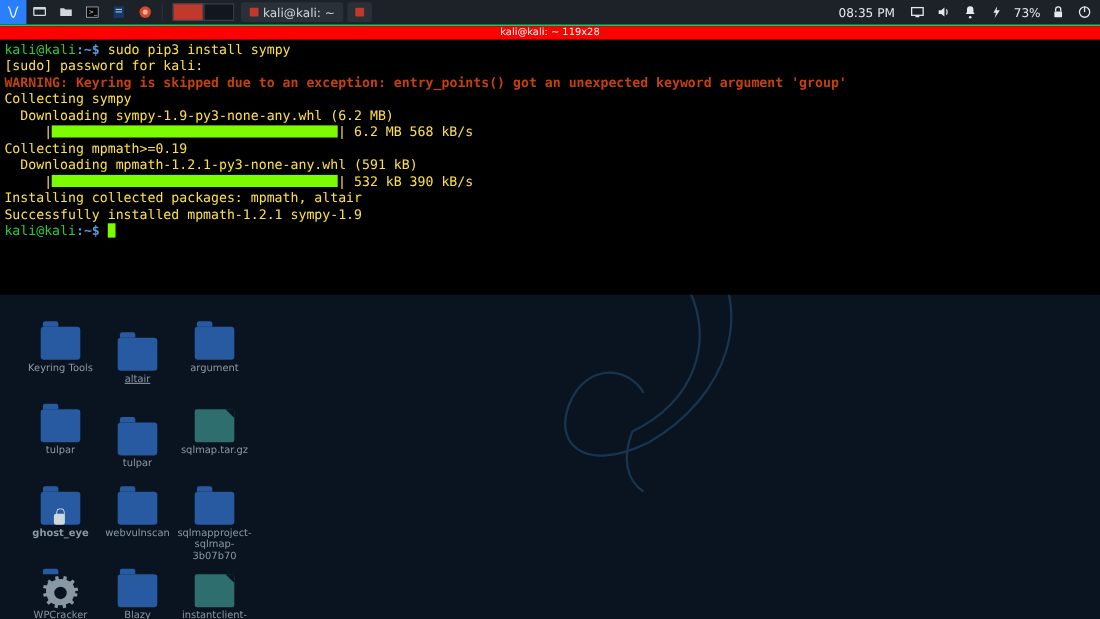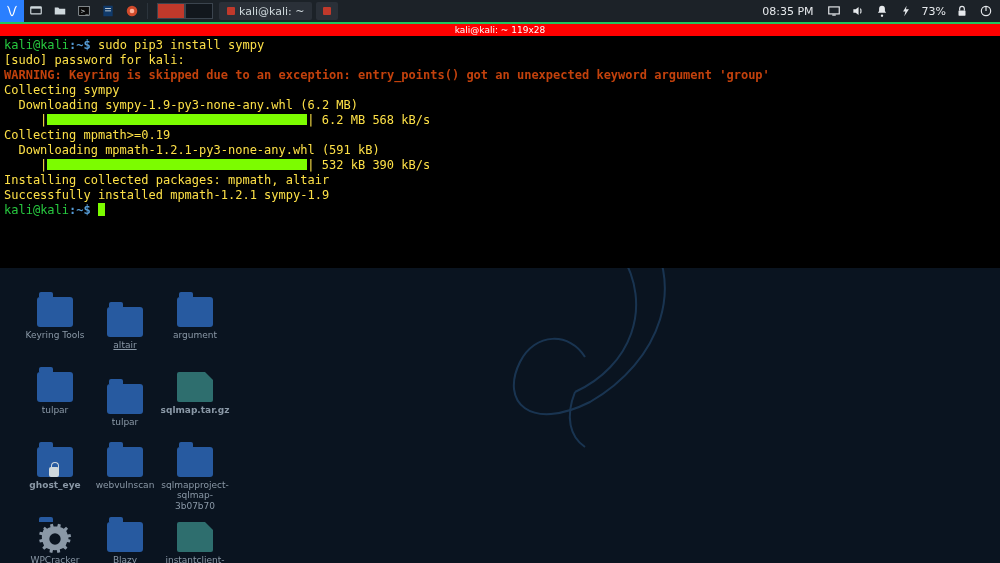--- a/index.html
+++ b/index.html
@@ -247,21 +247,21 @@
         <span class="label">argument</span>
       </div>
       <div class="dicon " style="left: 20px; top: 350px;">
         <div class="glyph"></div>
         <span class="label">tulpar</span>
       </div>
       <div class="dicon " style="left: 90px; top: 362px;">
         <div class="glyph"></div>
         <span class="label">tulpar</span>
       </div>
-      <div class="dicon file" style="left: 160px; top: 350px; font-weight: bold;">
+      <div class="dicon file" style="left: 160px; top: 350px;">
         <div class="glyph"></div>
         <span class="label">sqlmap.tar.gz</span>
       </div>
       <div class="dicon " style="left: 20px; top: 425px; font-weight: bold;">
         <div class="glyph">
           <span class="lock"></span>
         </div>
         <span class="label">ghost_eye</span>
       </div>
       <div class="dicon " style="left: 90px; top: 425px;">

